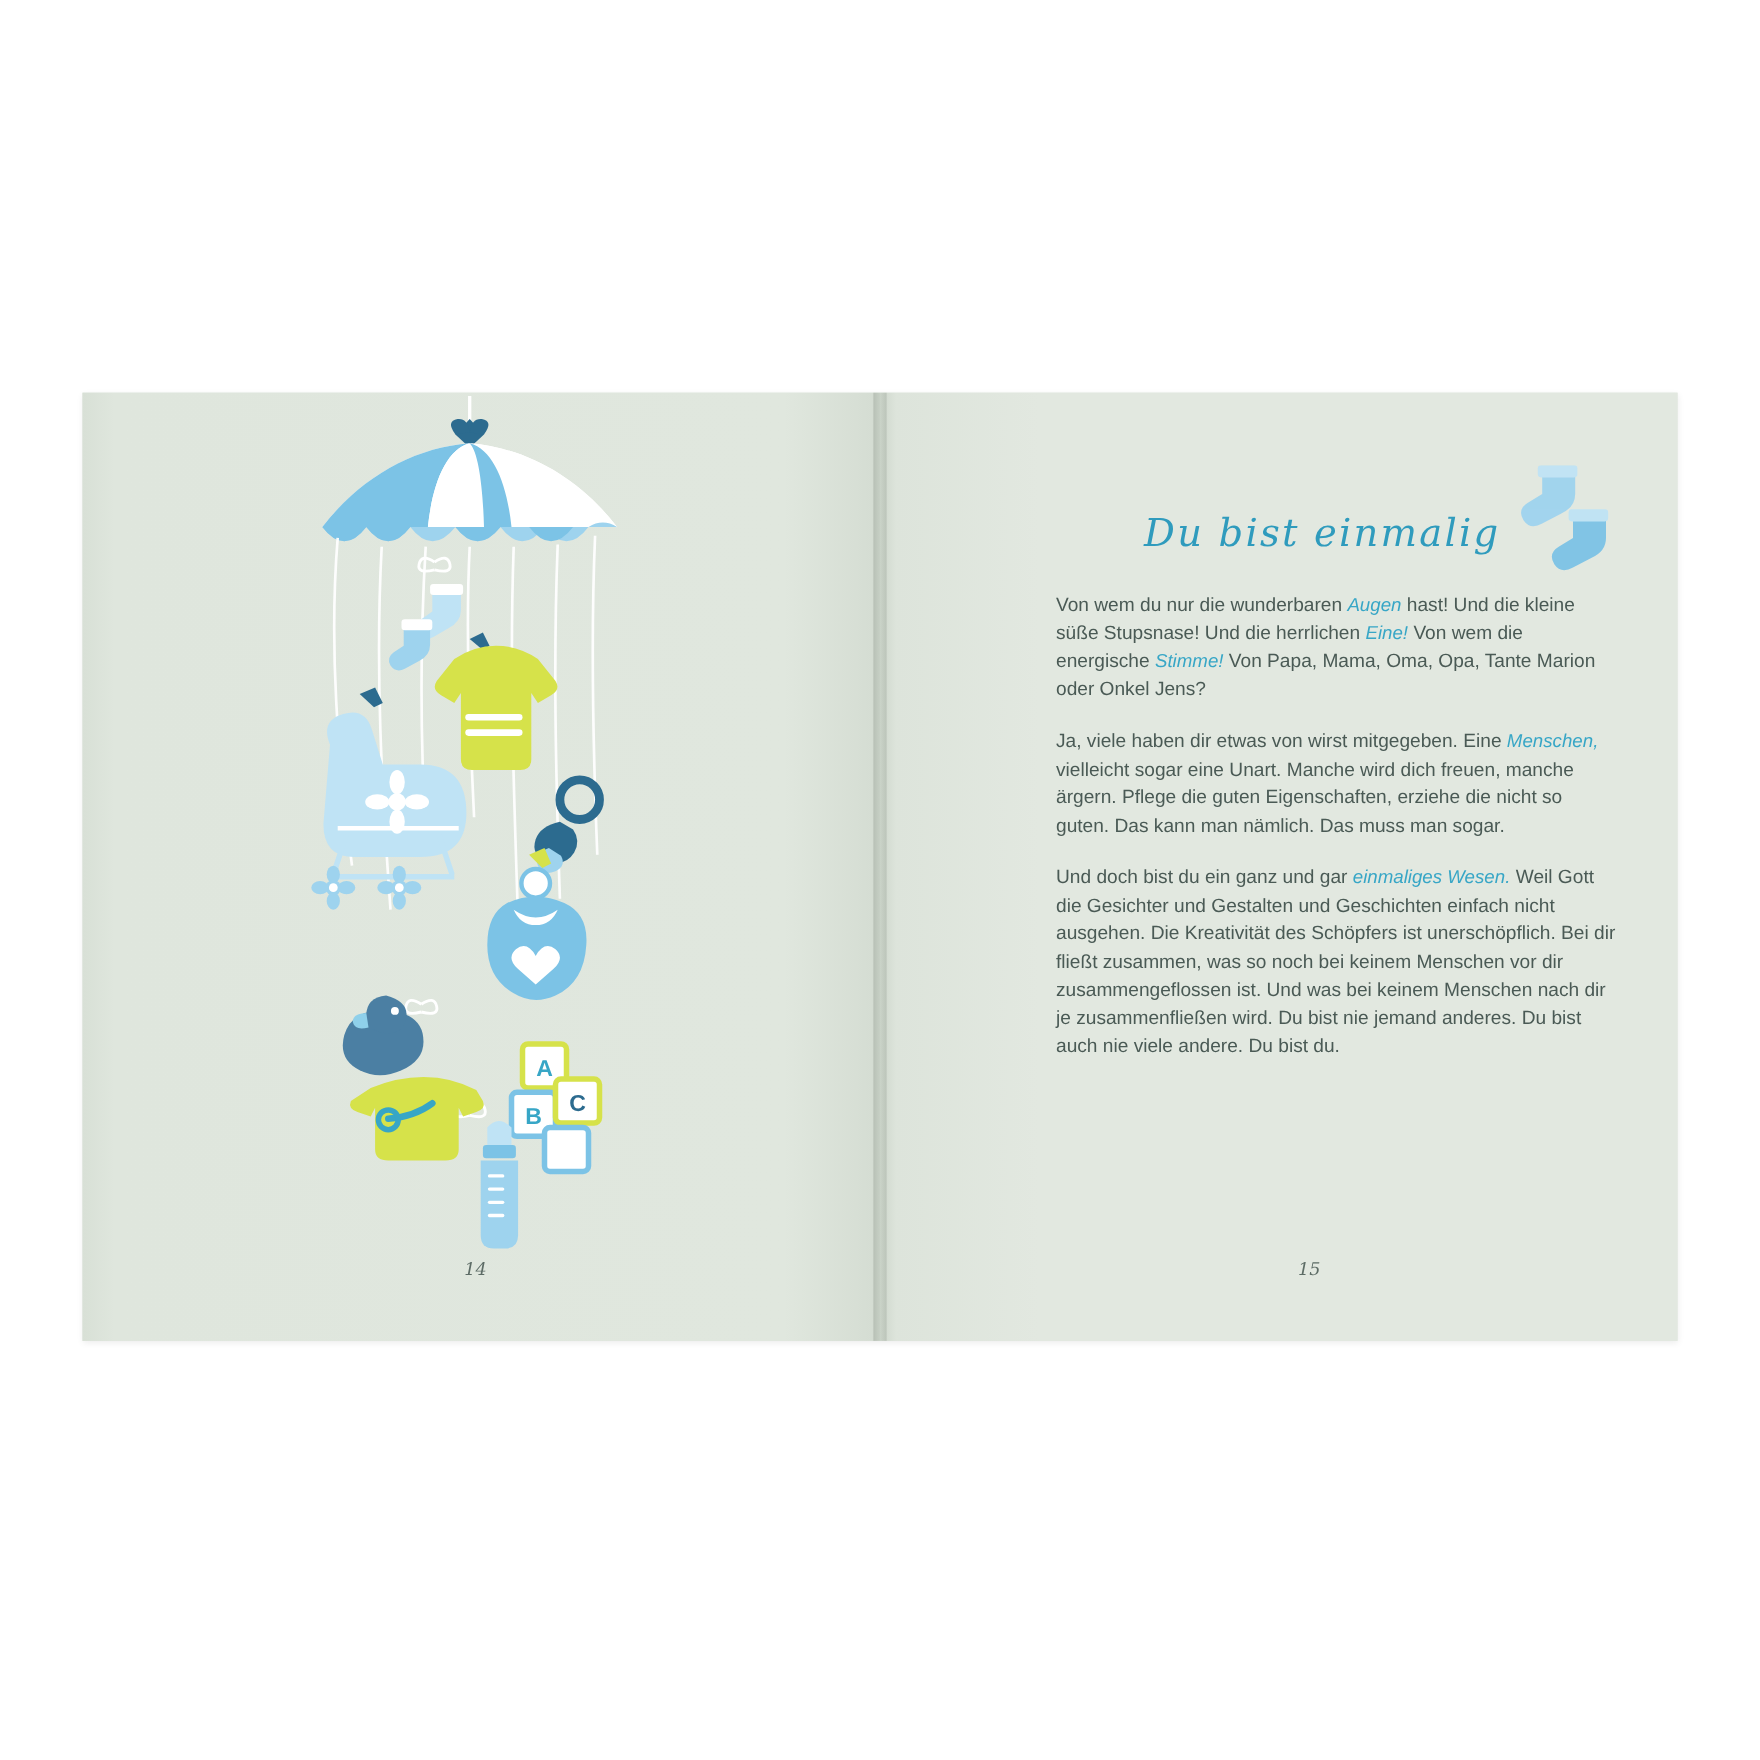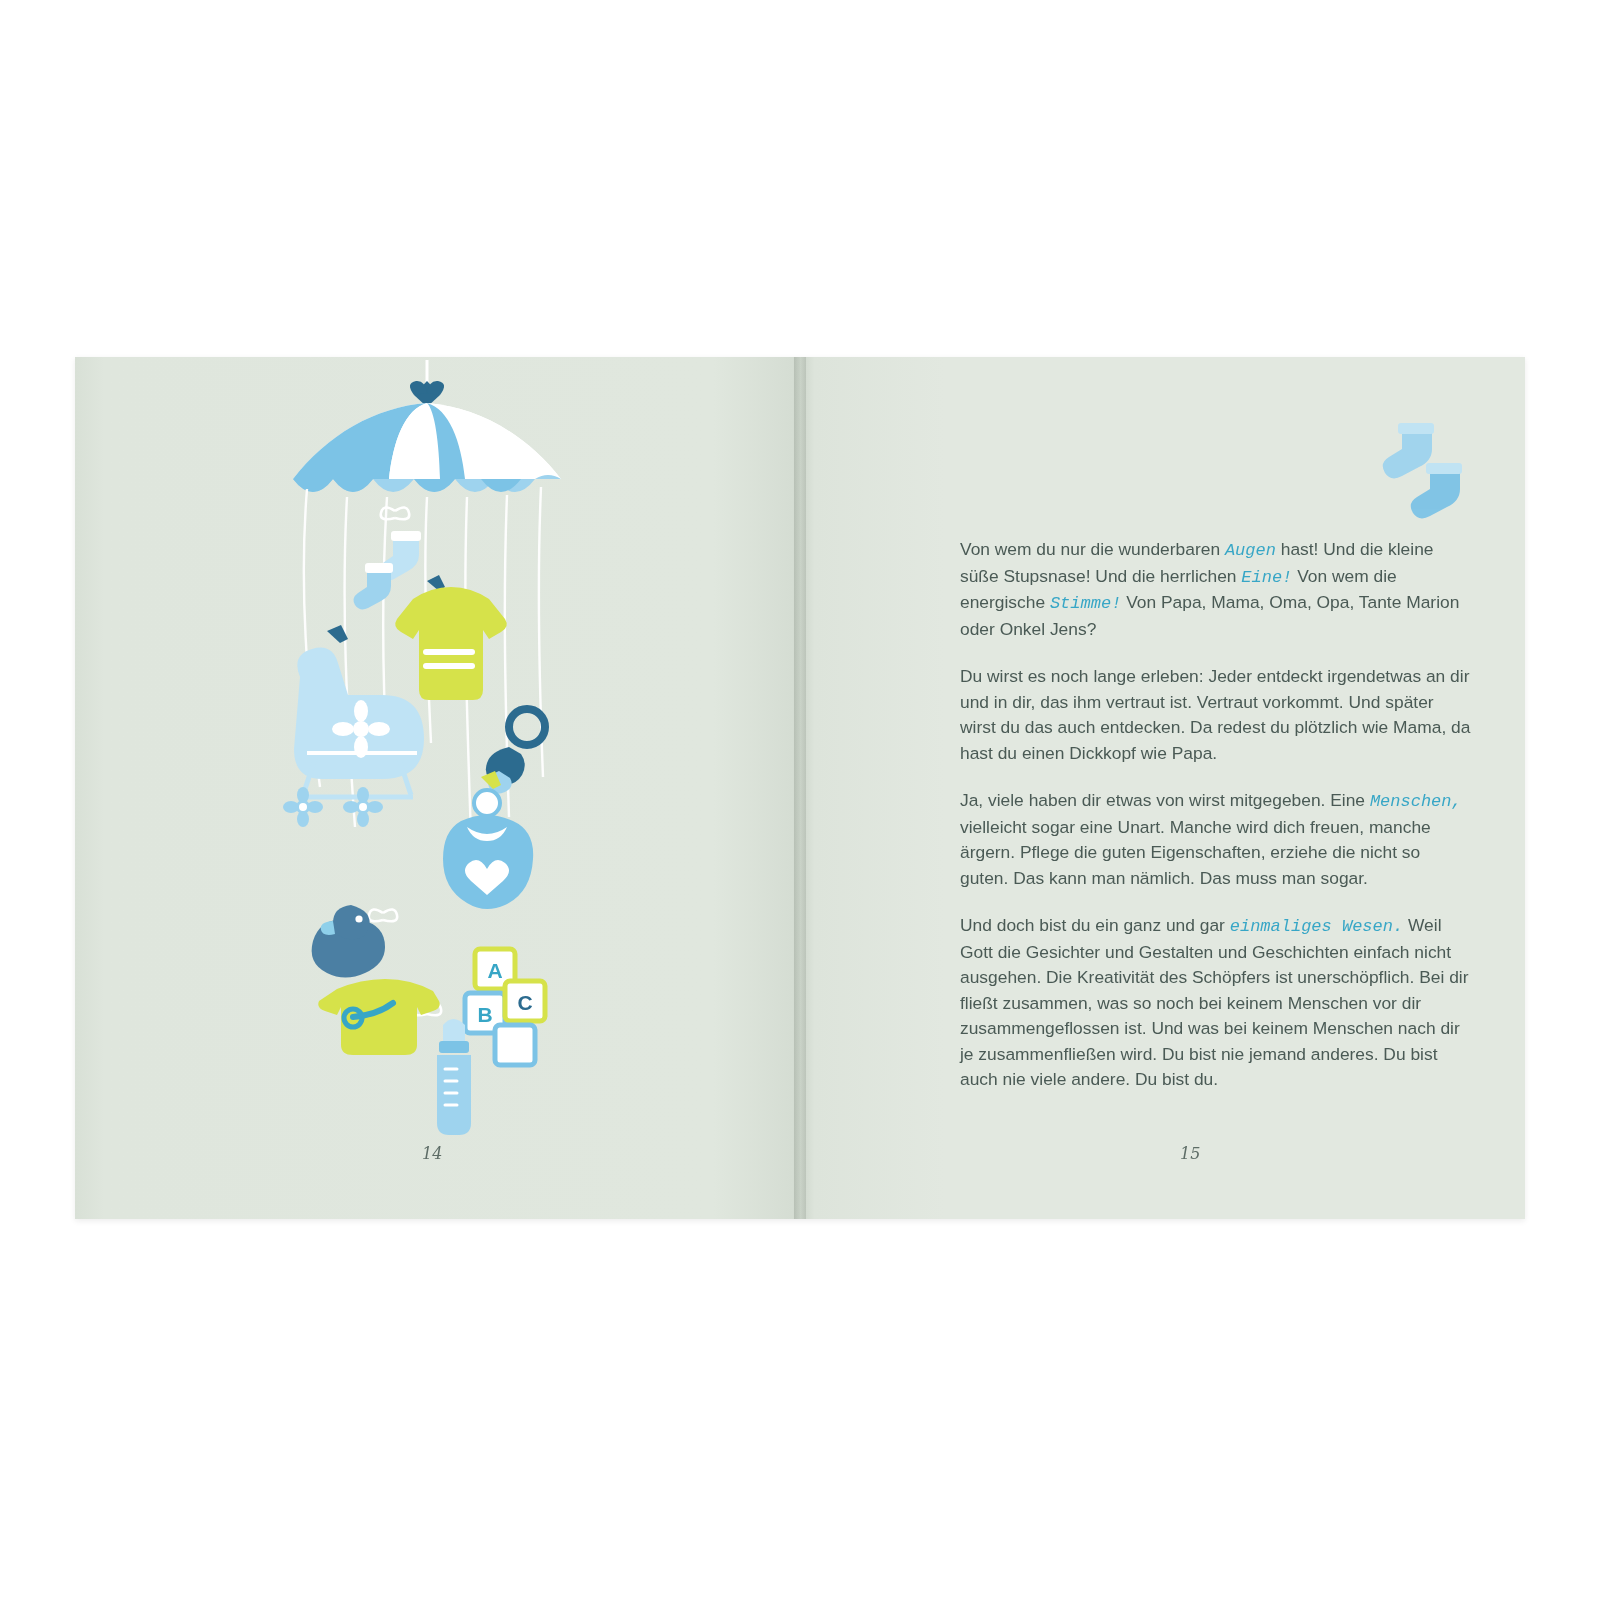--- a/index.html
+++ b/index.html
@@ -74,21 +74,21 @@
     line-height: 25.5px;
     font-family: "Liberation Sans", sans-serif;
   }
 
   .body-text p {
     margin: 0 0 22px 0;
   }
 
   .hl {
     color: #37a6c6;
-    font-family: Liberation Mono, monospace;
+    font-family: Liberation Sans, sans-serif;
     font-style: italic;
     font-size: 17px;
   }
 
   .folio {
     position: absolute;
     bottom: 56px;
     font-family: "DejaVu Serif", serif;
     font-style: italic;
     font-size: 16px;
@@ -261,27 +261,25 @@
       <g fill="#9ed3ee" opacity="0.95">
         <path d="M24 6 l30 0 l0 20 q0 12 -13 18 l-17 9 q-11 6 -17 -3 q-6 -10 4 -16 l13 -8 z"></path>
         <rect x="20" y="0" width="36" height="11" rx="3" fill="#bfe3f5"></rect>
       </g>
       <g fill="#7cc3e6" opacity="0.95">
         <path d="M52 46 l30 0 l0 20 q0 12 -13 18 l-17 9 q-11 6 -17 -3 q-6 -10 4 -16 l13 -8 z"></path>
         <rect x="48" y="40" width="36" height="11" rx="3" fill="#bfe3f5"></rect>
       </g>
     </svg>
 
+    <div class="chapter-title">Du bist einmalig</div>
 
     <div class="body-text">
       <p>
         <span>Von wem du nur die wunderbaren </span><span class="hl">Augen</span><span> hast! Und die kleine süße Stupsnase! Und die herrlichen </span><span class="hl">Eine!</span><span> Von wem die energische </span><span class="hl">Stimme!</span><span> Von Papa, Mama, Oma, Opa, Tante Marion oder Onkel Jens?</span>
-      </p>
-      <p>
-        <span>Du wirst es noch lange erleben: Jeder entdeckt irgendetwas an dir und in dir, das ihm vertraut ist. Vertraut vorkommt. Und später wirst du das auch entdecken. Da redest du plötzlich wie Mama, da hast du einen Dickkopf wie Papa.</span>
       </p>
       <p>
         <span>Ja, viele haben dir etwas von wirst mitgegeben. Eine </span><span class="hl">Menschen,</span><span> vielleicht sogar eine Unart. Manche wird dich freuen, manche ärgern. Pflege die guten Eigenschaften, erziehe die nicht so guten. Das kann man nämlich. Das muss man sogar.</span>
       </p>
       <p>
         <span>Und doch bist du ein ganz und gar </span><span class="hl">einmaliges Wesen.</span><span> Weil Gott die Gesichter und Gestalten und Geschichten einfach nicht ausgehen. Die Kreativität des Schöpfers ist unerschöpflich. Bei dir fließt zusammen, was so noch bei keinem Menschen vor dir zusammengeflossen ist. Und was bei keinem Menschen nach dir je zusammenfließen wird. Du bist nie jemand anderes. Du bist auch nie viele andere. Du bist du.</span>
       </p>
     </div>
 
     <div class="folio right-folio">15</div>

